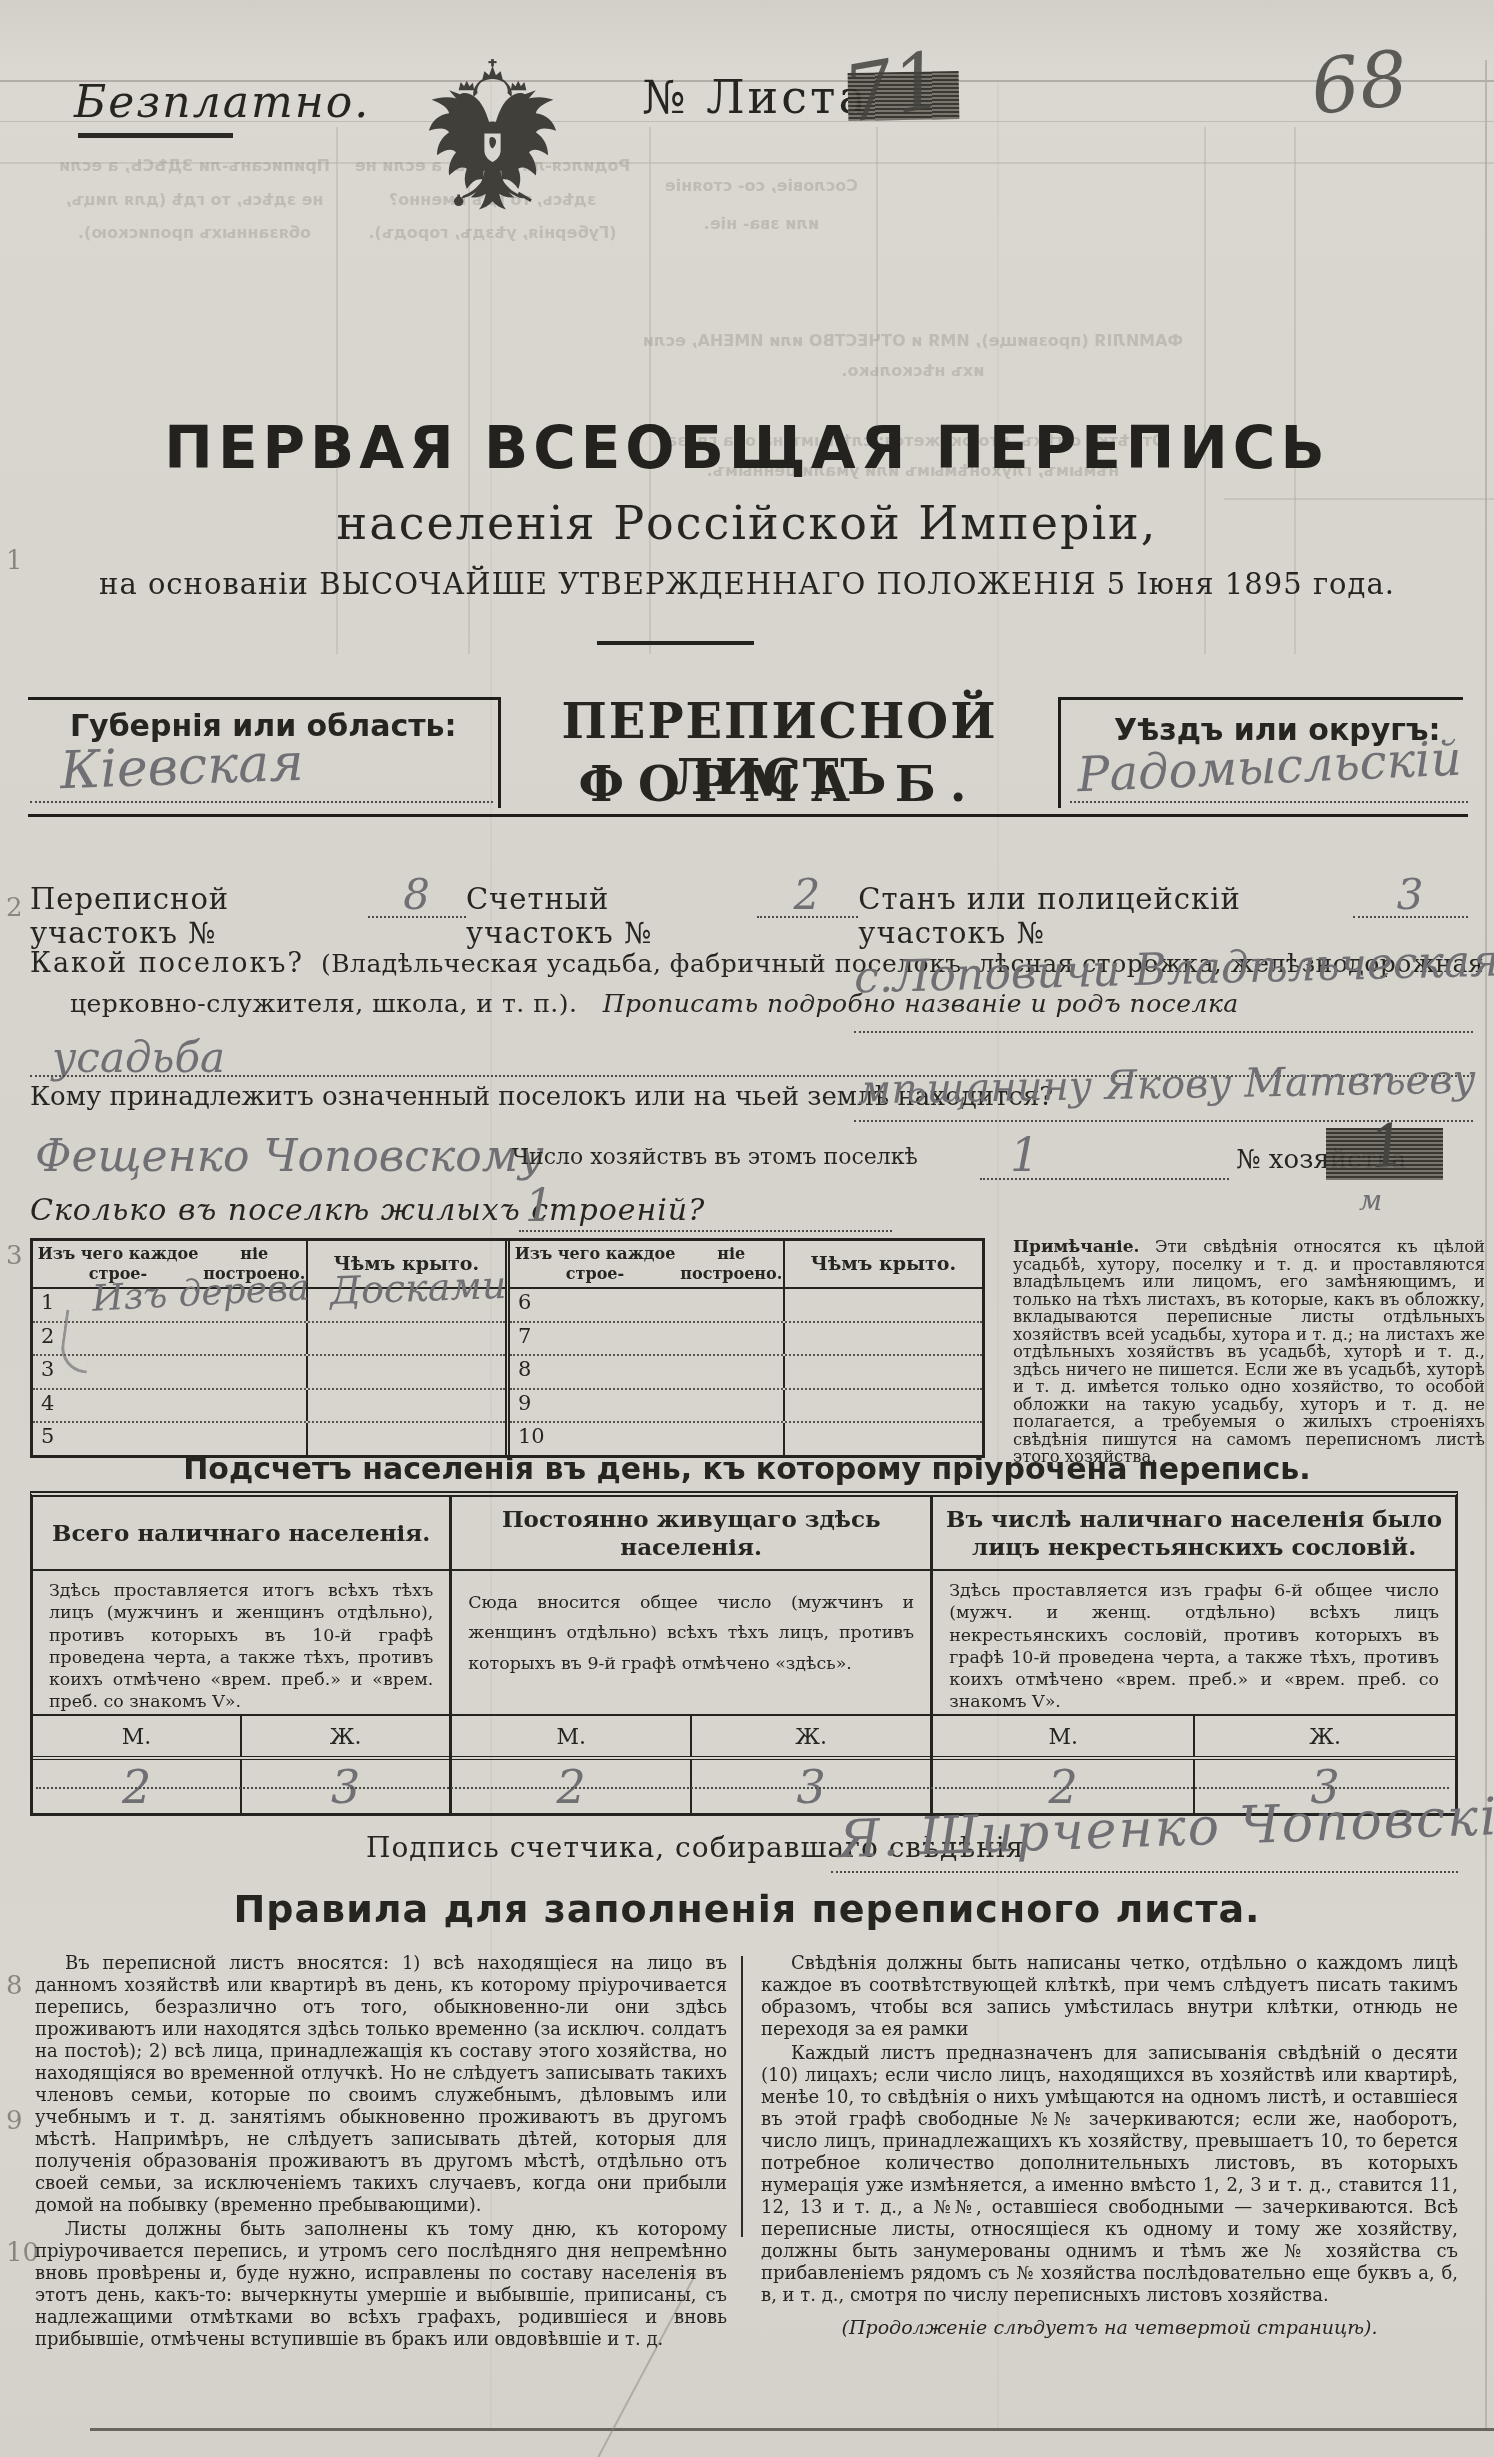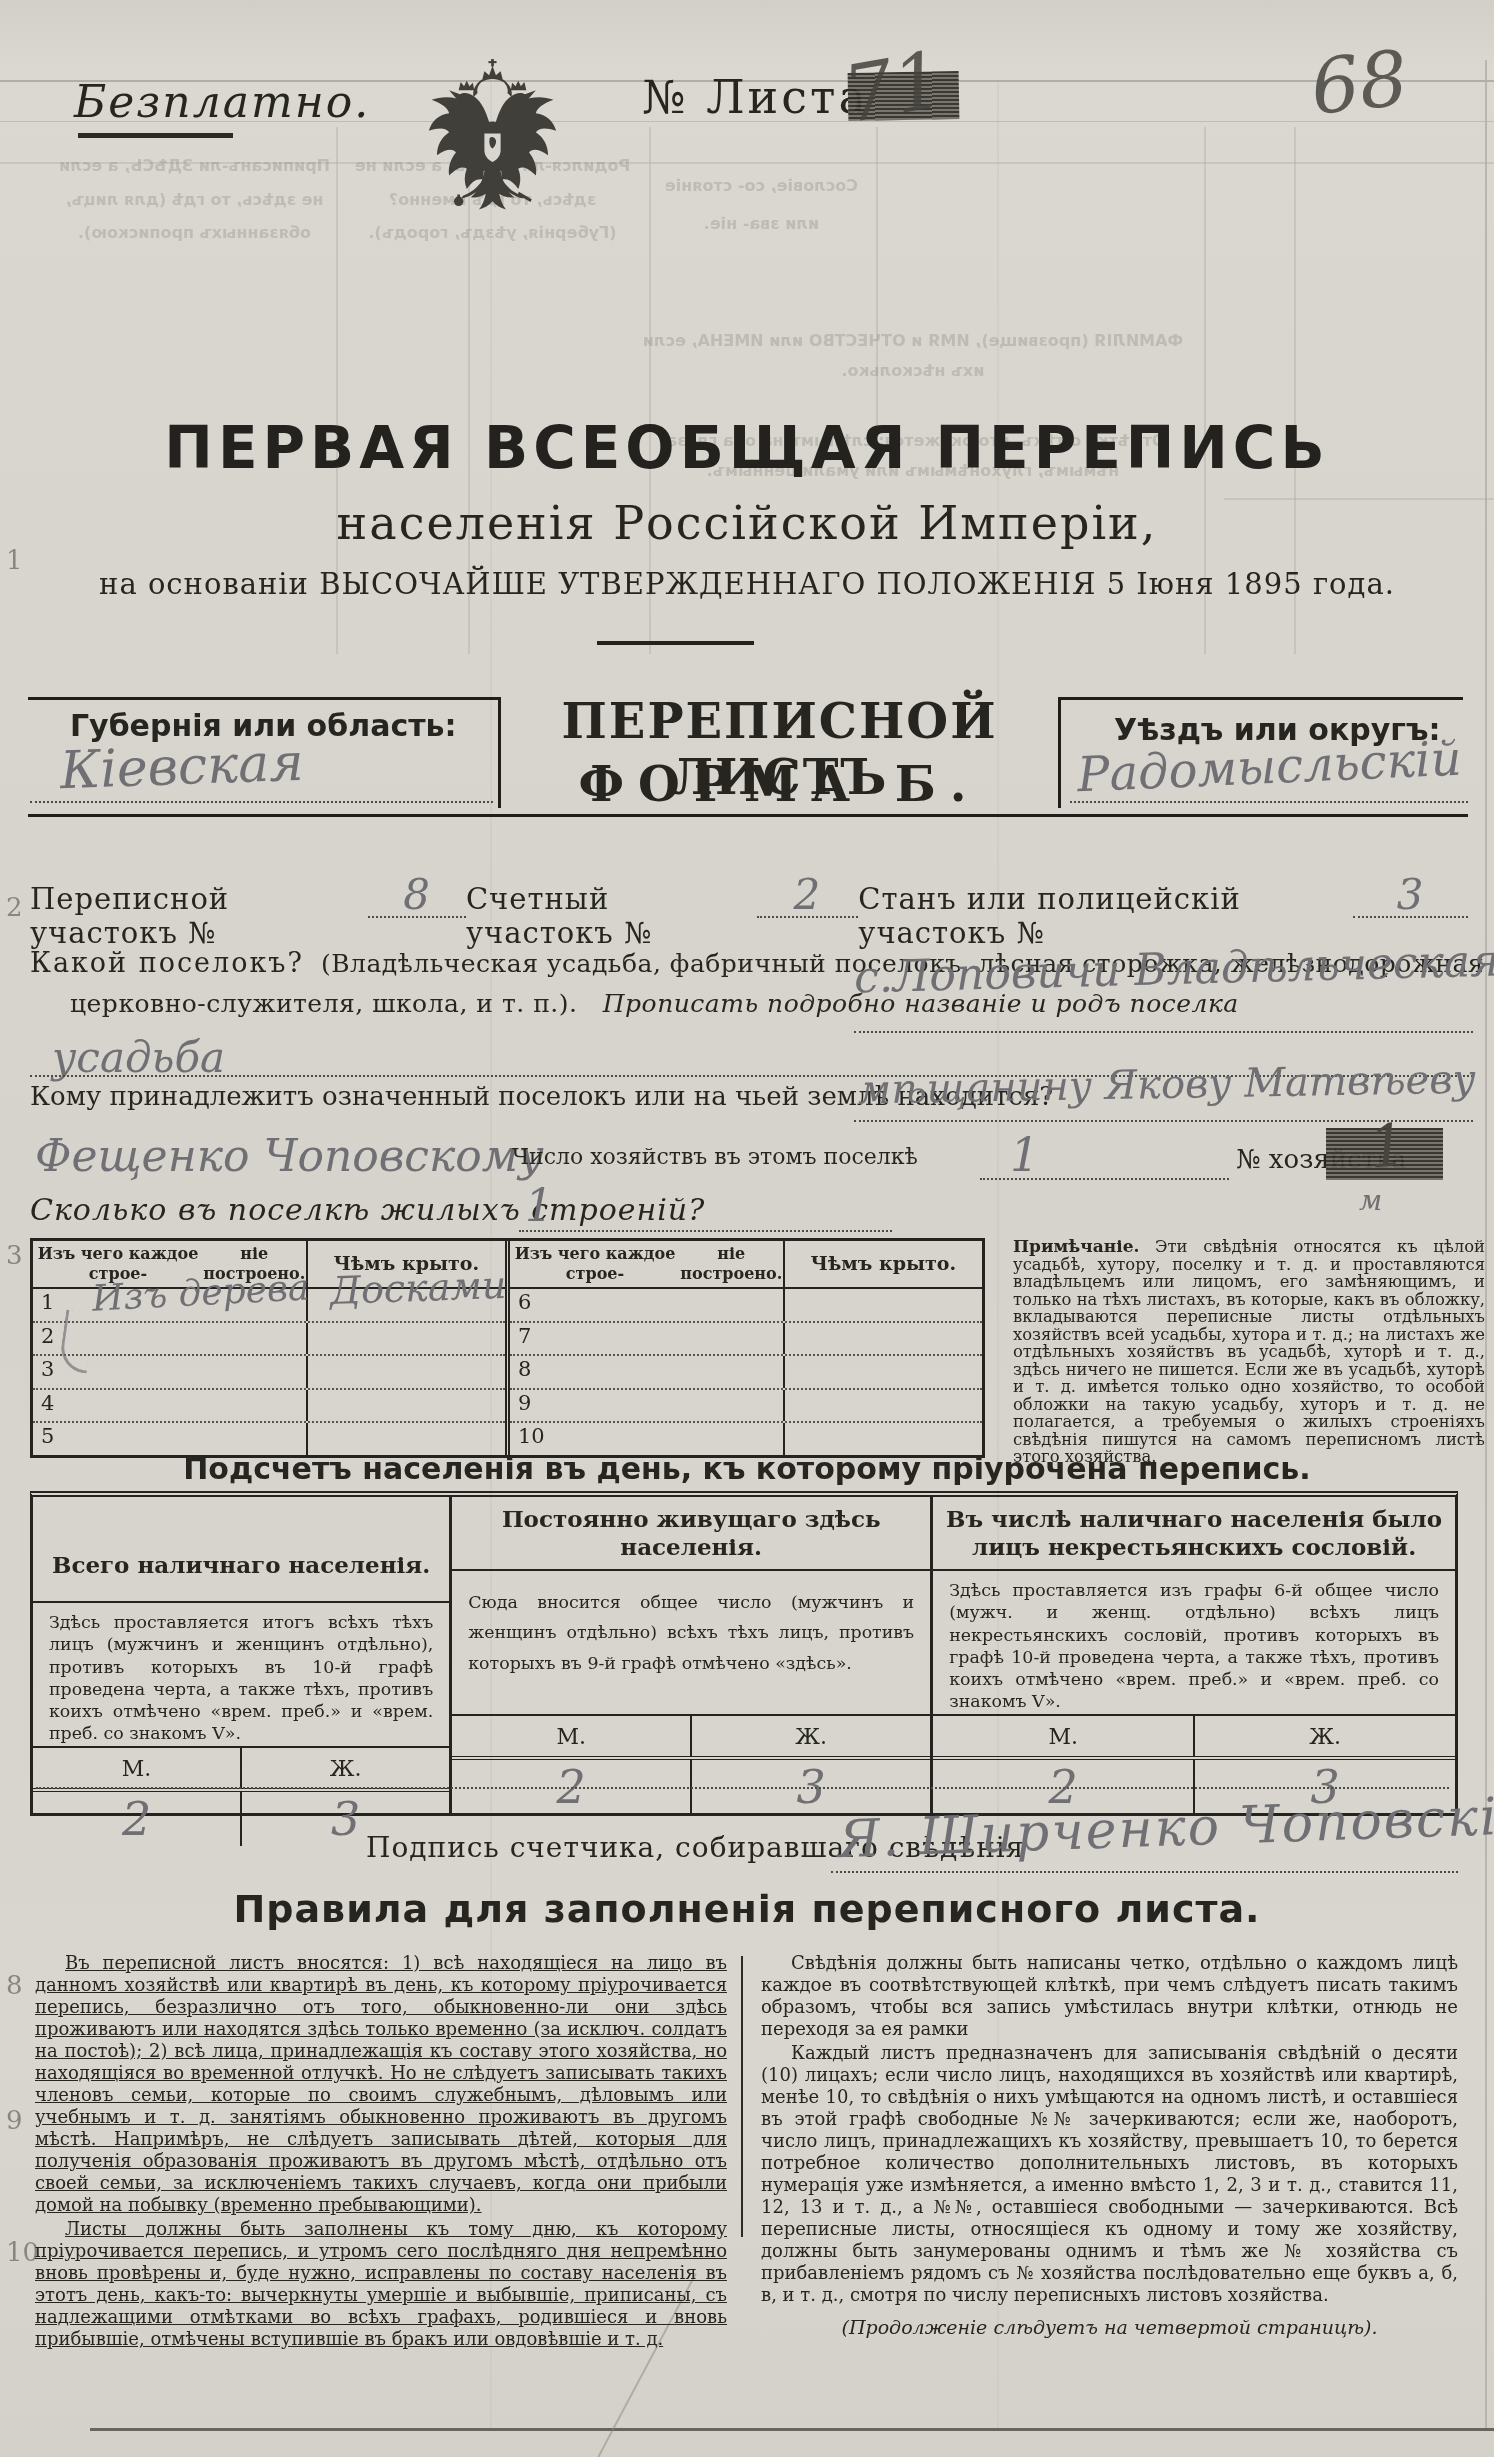--- a/index.html
+++ b/index.html
@@ -79,41 +79,41 @@
   #bt-stray{left:62px;top:1311px;width:26px;height:58px;border-left:3px solid #6f6f74;border-bottom:3px solid #6f6f74;border-radius:0 0 0 26px;opacity:.65;transform:rotate(8deg);}
   
   #note{left:1013px;top:1238px;width:472px;font-size:16.4px;line-height:17.5px;text-align:justify;}
   #note b{font-size:17px;}
   
   #tally-heading{left:0;top:1451px;width:100%;text-align:center;font-family:"DejaVu Sans",sans-serif;
     font-weight:bold;font-size:30px;}
   #tally-table{left:30px;top:1491px;width:1428px;height:325px;border:3px solid #24231f;border-top:6px double #24231f;
     display:flex;box-sizing:border-box;}
   .tg{display:flex;flex-direction:column;box-sizing:border-box;}
-  .tg.g0{width:418px;margin-top:32px;} .tg.g1{width:483px;} .tg.g2{width:527px;}
+  .tg.g0{width:418px;} .tg.g1{width:483px;} .tg.g2{width:527px;}
   .tg + .tg{border-left:3px solid #24231f;}
   .tg-head{height:72px;flex:none;display:flex;align-items:center;justify-content:center;text-align:center;
     font-weight:bold;font-size:23px;line-height:1.2;border-bottom:2px solid #24231f;padding:0 10px;}
   .tg-desc{height:145px;flex:none;font-size:17.4px;line-height:1.28;padding:8px 16px;text-align:justify;
     border-bottom:2px solid #24231f;box-sizing:border-box;}
   .tg.g1 .tg-desc{line-height:1.75;padding-top:16px;}
   .tg-labels{height:40px;flex:none;display:flex;border-bottom:4px double #24231f;}
   .tg-labels .tg-cell{flex:1;display:flex;align-items:center;justify-content:center;font-size:22px;}
   .tg-cell.r{border-left:2px solid #24231f;}
   .tg-values{flex:1;display:flex;}
   .tg-values .tg-cell{flex:1;display:flex;align-items:center;justify-content:center;font-size:46px;}
   #tally-dotline{left:36px;top:1787px;width:1413px;}
   
   #signature-label{left:366px;top:1831px;font-size:28px;letter-spacing:1px;white-space:nowrap;}
   #signature-value{left:838px;top:1797px;font-size:52px;letter-spacing:2px;transform:rotate(-2deg);white-space:nowrap;}
   
   #rules-heading{left:0;top:1887px;width:100%;text-align:center;font-family:"DejaVu Sans",sans-serif;
     font-weight:bold;font-size:38px;letter-spacing:1px;}
   .rules-col{position:absolute;top:1952px;}
-  #rules-left{left:35px;width:692px;text-decoration:underline;}
+  #rules-left{left:35px;width:692px;}
   #rules-right{left:761px;width:697px;}
   #rules-divider{left:741px;top:1956px;width:2px;height:281px;background:#2b2a25;}
   .rule-p{font-size:18px;line-height:22px;text-align:justify;text-indent:30px;margin:0 0 2px 0;}
   #rules-continuation{font-style:italic;font-size:19px;text-align:center;margin-top:10px;}
   
   #fold-top1{left:0;top:80px;width:1494px;height:2px;background:#a7a39b;opacity:.8;}
   #fold-top2{left:0;top:121px;width:1494px;height:1px;background:#aeaaa2;opacity:.6;}
   #edge-right{left:1485px;top:60px;width:2px;height:2368px;background:#b2aea6;opacity:.8;}
   #edge-bottom{left:90px;top:2428px;width:1405px;height:3px;background:#55524b;opacity:.85;}
   #scratch{left:695px;top:2273px;width:2px;height:219px;background:#8b877e;opacity:.5;transform:rotate(28deg);transform-origin:top left;}

